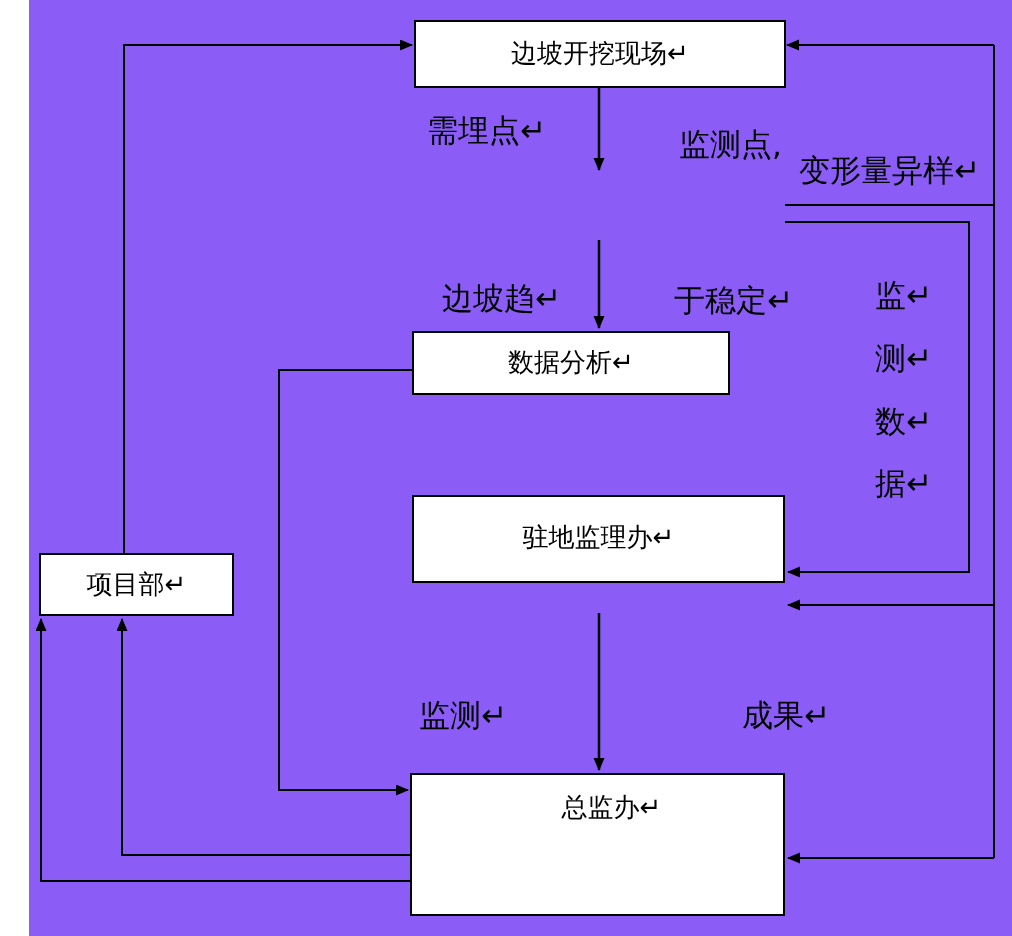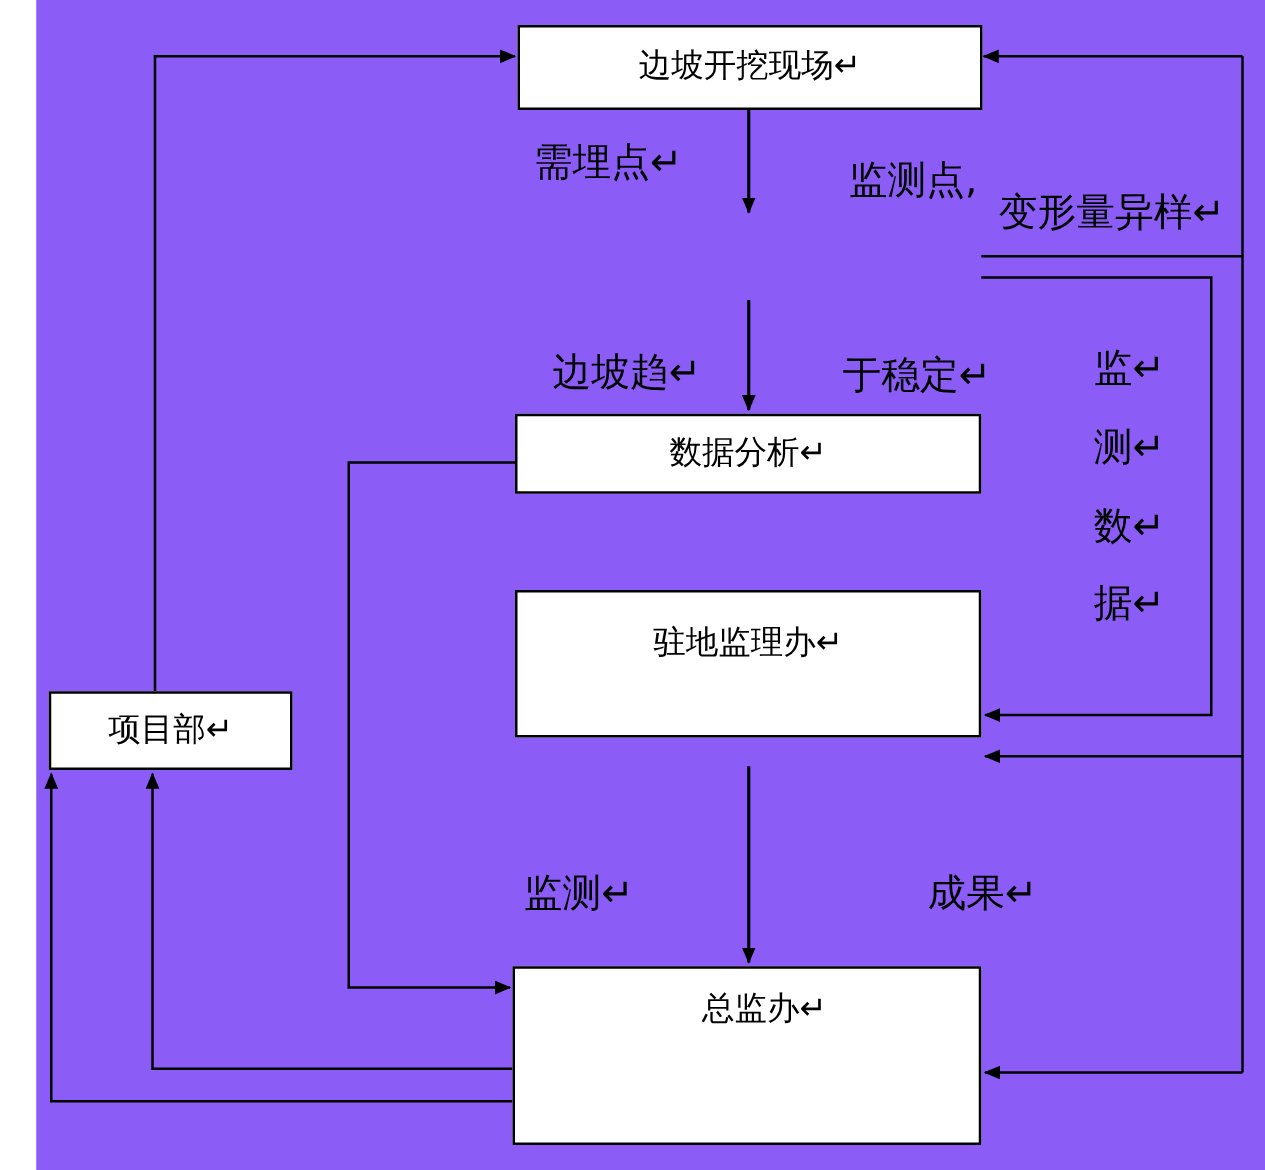--- a/index.html
+++ b/index.html
@@ -71,25 +71,25 @@
       <polyline points="381,855 93,855 93,619" stroke-width="2" marker-end="url(#ah)"></polyline>
       <polyline points="381,881 12,881 12,619" stroke-width="2" marker-end="url(#ah)"></polyline>
     </g>
   </svg>
 
   <div class="box" style="left:385px; top:20px; width:372px; height:68px">
     <span>边坡开挖现场↵</span>
   </div>
 
 
-  <div class="box" style="left:383px; top:331px; width:373px; height:64px">
+  <div class="box" style="left:383px; top:331px; width:318px; height:64px">
     <span>数据分析↵</span>
   </div>
 
-  <div class="box top-align pad-resident" style="left:383px; top:472px; width:373px; height:118px">
+  <div class="box top-align pad-resident" style="left:383px; top:495px; width:373px; height:88px">
     <span>驻地监理办↵</span>
   </div>
 
   <div class="box" style="left:10px; top:553px; width:195px; height:63px">
     <span>项目部↵</span>
   </div>
 
   <div class="box top-align pad-chief" style="left:381px; top:773px; width:375px; height:143px">
     <span>总监办↵</span>
   </div>

